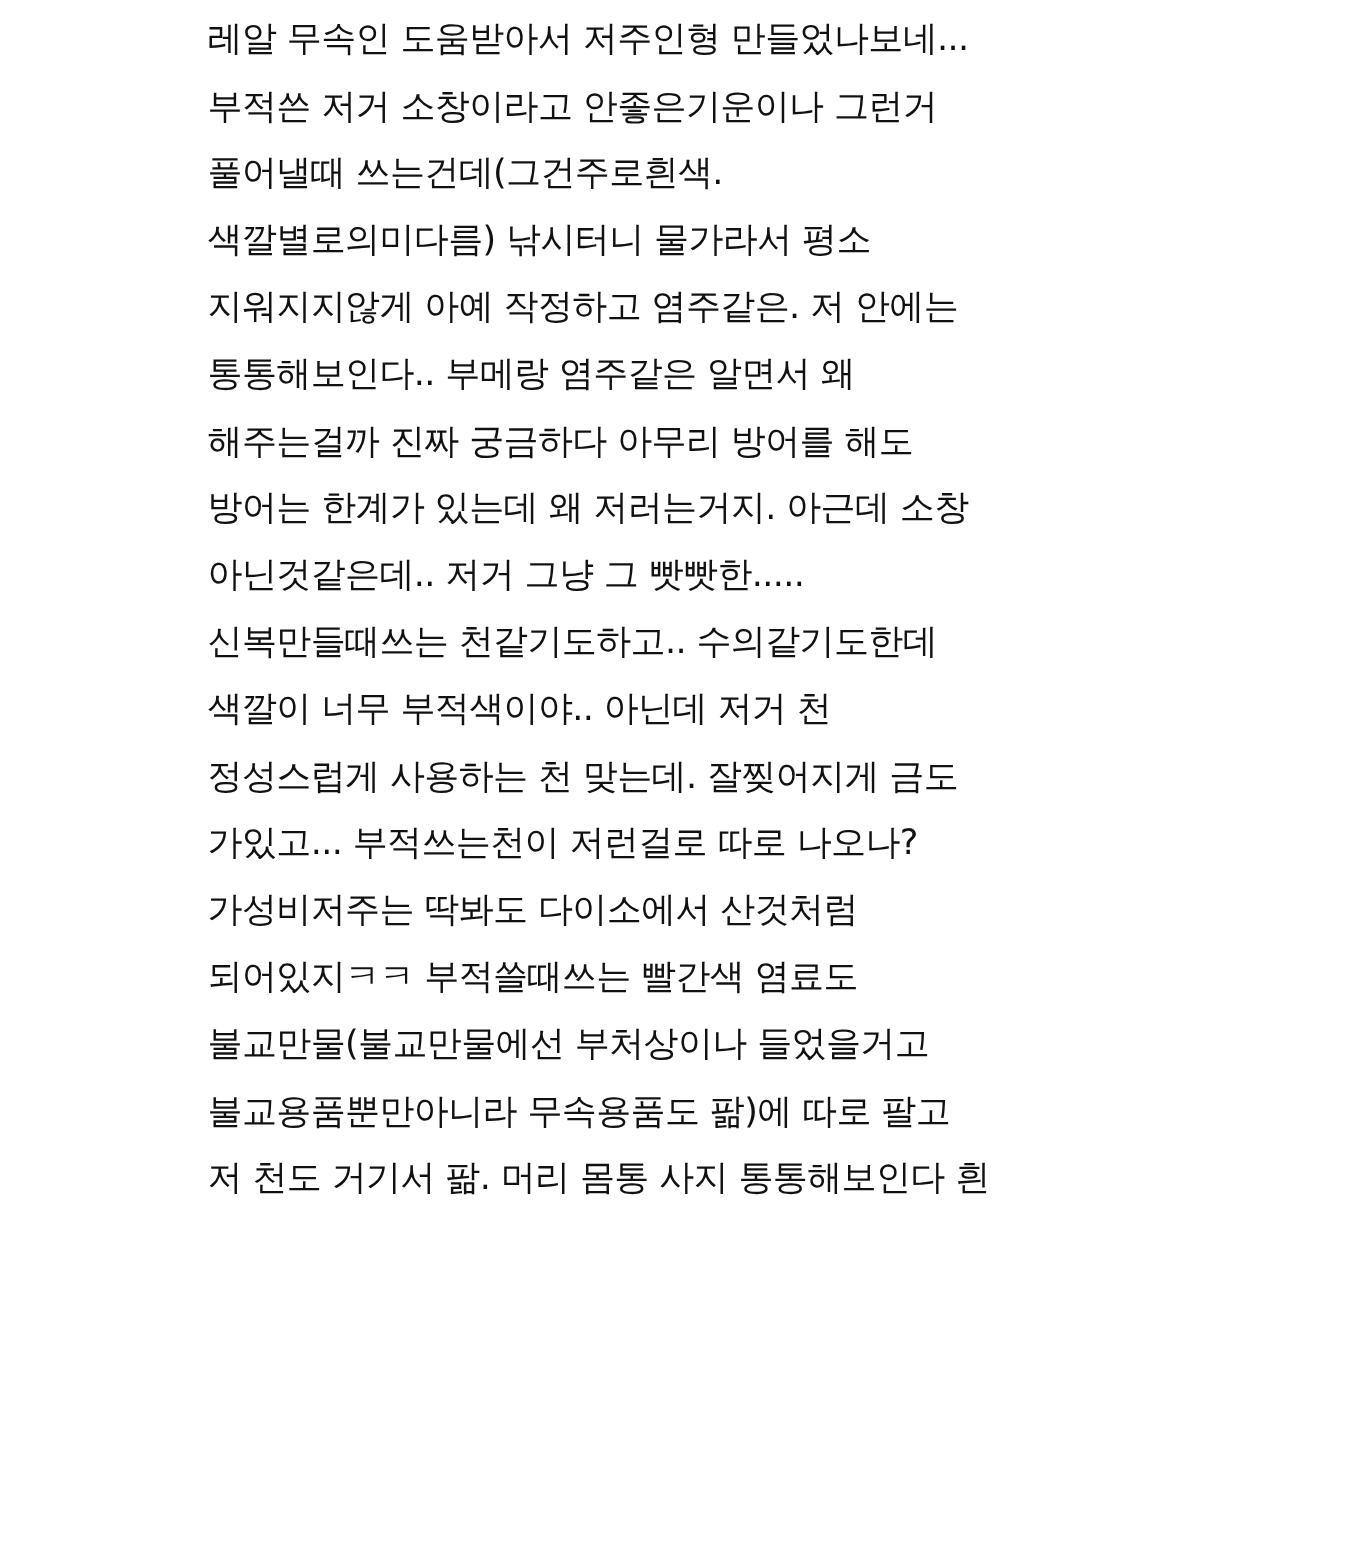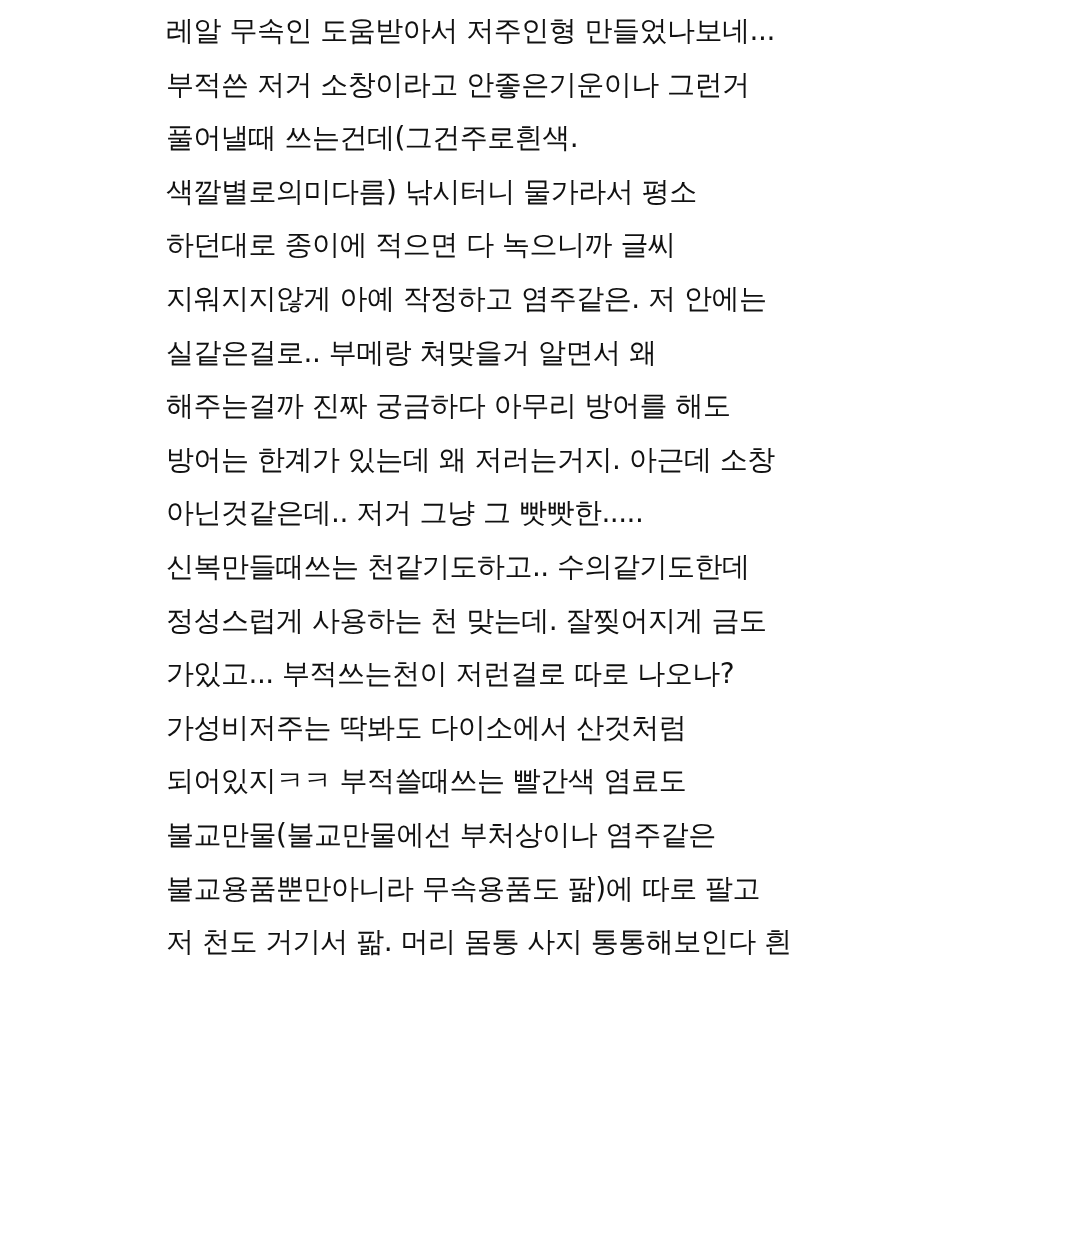--- a/index.html
+++ b/index.html
@@ -30,27 +30,27 @@
     }
   </style>
 </head>
 <body>
 
 <div class="text-block">
   <div class="line">레알 무속인 도움받아서 저주인형 만들었나보네...</div>
   <div class="line">부적쓴 저거 소창이라고 안좋은기운이나 그런거</div>
   <div class="line">풀어낼때 쓰는건데(그건주로흰색.</div>
   <div class="line">색깔별로의미다름) 낚시터니 물가라서 평소</div>
-  <div class="line">하던대로 종이에 적으면 다 녹으니까 글씨</div>
   <div class="line">지워지지않게 아예 작정하고 염주같은. 저 안에는</div>
-  <div class="line">실같은걸로.. 부메랑 쳐맞을거 알면서 왜</div>
+  <div class="line">통통해보인다.. 부메랑 염주같은 알면서 왜</div>
   <div class="line">해주는걸까 진짜 궁금하다 아무리 방어를 해도</div>
   <div class="line">방어는 한계가 있는데 왜 저러는거지. 아근데 소창</div>
   <div class="line">아닌것같은데.. 저거 그냥 그 빳빳한.....</div>
   <div class="line">신복만들때쓰는 천같기도하고.. 수의같기도한데</div>
+  <div class="line">색깔이 너무 부적색이야.. 아닌데 저거 천</div>
   <div class="line">정성스럽게 사용하는 천 맞는데. 잘찢어지게 금도</div>
   <div class="line">가있고... 부적쓰는천이 저런걸로 따로 나오나?</div>
   <div class="line">가성비저주는 딱봐도 다이소에서 산것처럼</div>
   <div class="line">되어있지ㅋㅋ 부적쓸때쓰는 빨간색 염료도</div>
-  <div class="line">불교만물(불교만물에선 부처상이나 염주같은</div>
+  <div class="line">불교만물(불교만물에선 부처상이나 들었을거고</div>
   <div class="line">불교용품뿐만아니라 무속용품도 팖)에 따로 팔고</div>
   <div class="line">저 천도 거기서 팖. 머리 몸통 사지 통통해보인다 흰</div>
 </div>
 
 </body></html>

